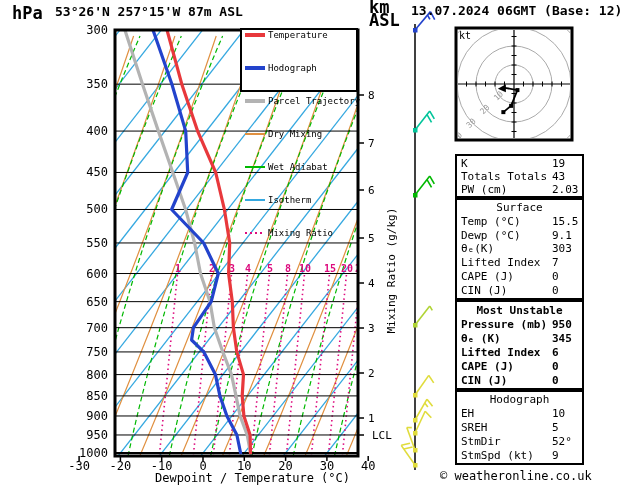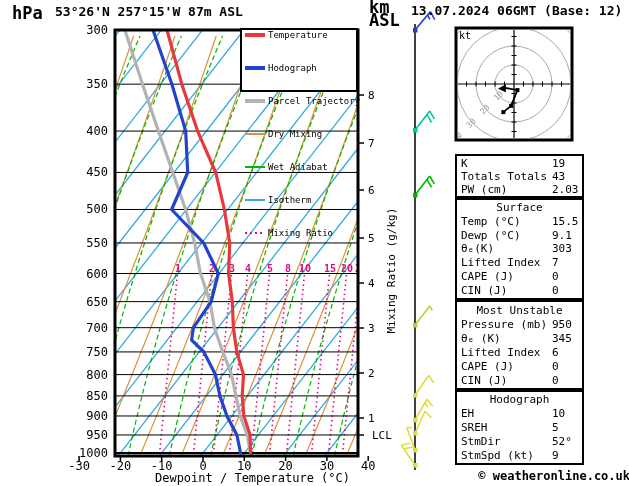--- a/index.html
+++ b/index.html
@@ -15,21 +15,21 @@
   #panel{left:0;top:0;}
   .pbox{position:absolute;left:455px;width:129px;border:2px solid #000;background:#fff;
         box-sizing:border-box;display:flex;flex-direction:column;justify-content:space-around;
         font-size:11px;padding:1px 0;}
   .phead{text-align:center;white-space:pre;}
   .prow{position:relative;padding-left:4px;white-space:pre;}
   .pval{position:absolute;left:95px;top:0;white-space:pre;}
   #vlabel{left:335px;top:271px;width:112px;text-align:center;font-size:11px;
           transform:rotate(-90deg);transform-origin:center;white-space:pre;}
   #xtitle{left:130px;top:471px;width:245px;text-align:center;font-size:12px;white-space:pre;}
-  #footer{left:440px;top:469px;width:190px;text-align:right;font-size:12px;font-weight:bold;white-space:pre;}
+  #footer{left:440px;top:469px;width:190px;text-align:left;font-size:12px;font-weight:normal;white-space:pre;}
   #kmasl{left:369px;top:1px;font-size:17px;line-height:13px;white-space:pre;}
   #kt-label{left:459px;top:30px;font-size:10px;}
 </style>
 </head>
 <body>
 
 <div id="root">
   <svg id="chart" class="abs" style="left:0;top:0" width="629" height="486">
       <defs>
         <clipPath id="plotclip">
@@ -352,21 +352,21 @@
       </div>
       <div class="pbox" style="top: 198px; height: 102px;">
         <div class="phead">Surface</div>
         <div class="prow"><span>Temp (°C)</span><span class="pval">15.5</span></div>
         <div class="prow"><span>Dewp (°C)</span><span class="pval">9.1</span></div>
         <div class="prow"><span>θₑ(K)</span><span class="pval">303</span></div>
         <div class="prow"><span>Lifted Index</span><span class="pval">7</span></div>
         <div class="prow"><span>CAPE (J)</span><span class="pval">0</span></div>
         <div class="prow"><span>CIN (J)</span><span class="pval">0</span></div>
       </div>
-      <div class="pbox" style="top: 300px; height: 90px;">
+      <div class="pbox" style="top: 300px; height: 90px; font-weight: bold;">
         <div class="phead">Most Unstable</div>
         <div class="prow"><span>Pressure (mb)</span><span class="pval">950</span></div>
         <div class="prow"><span>θₑ (K)</span><span class="pval">345</span></div>
         <div class="prow"><span>Lifted Index</span><span class="pval">6</span></div>
         <div class="prow"><span>CAPE (J)</span><span class="pval">0</span></div>
         <div class="prow"><span>CIN (J)</span><span class="pval">0</span></div>
       </div>
       <div class="pbox" style="top: 390px; height: 75px;">
         <div class="phead">Hodograph</div>
         <div class="prow"><span>EH</span><span class="pval">10</span></div>

